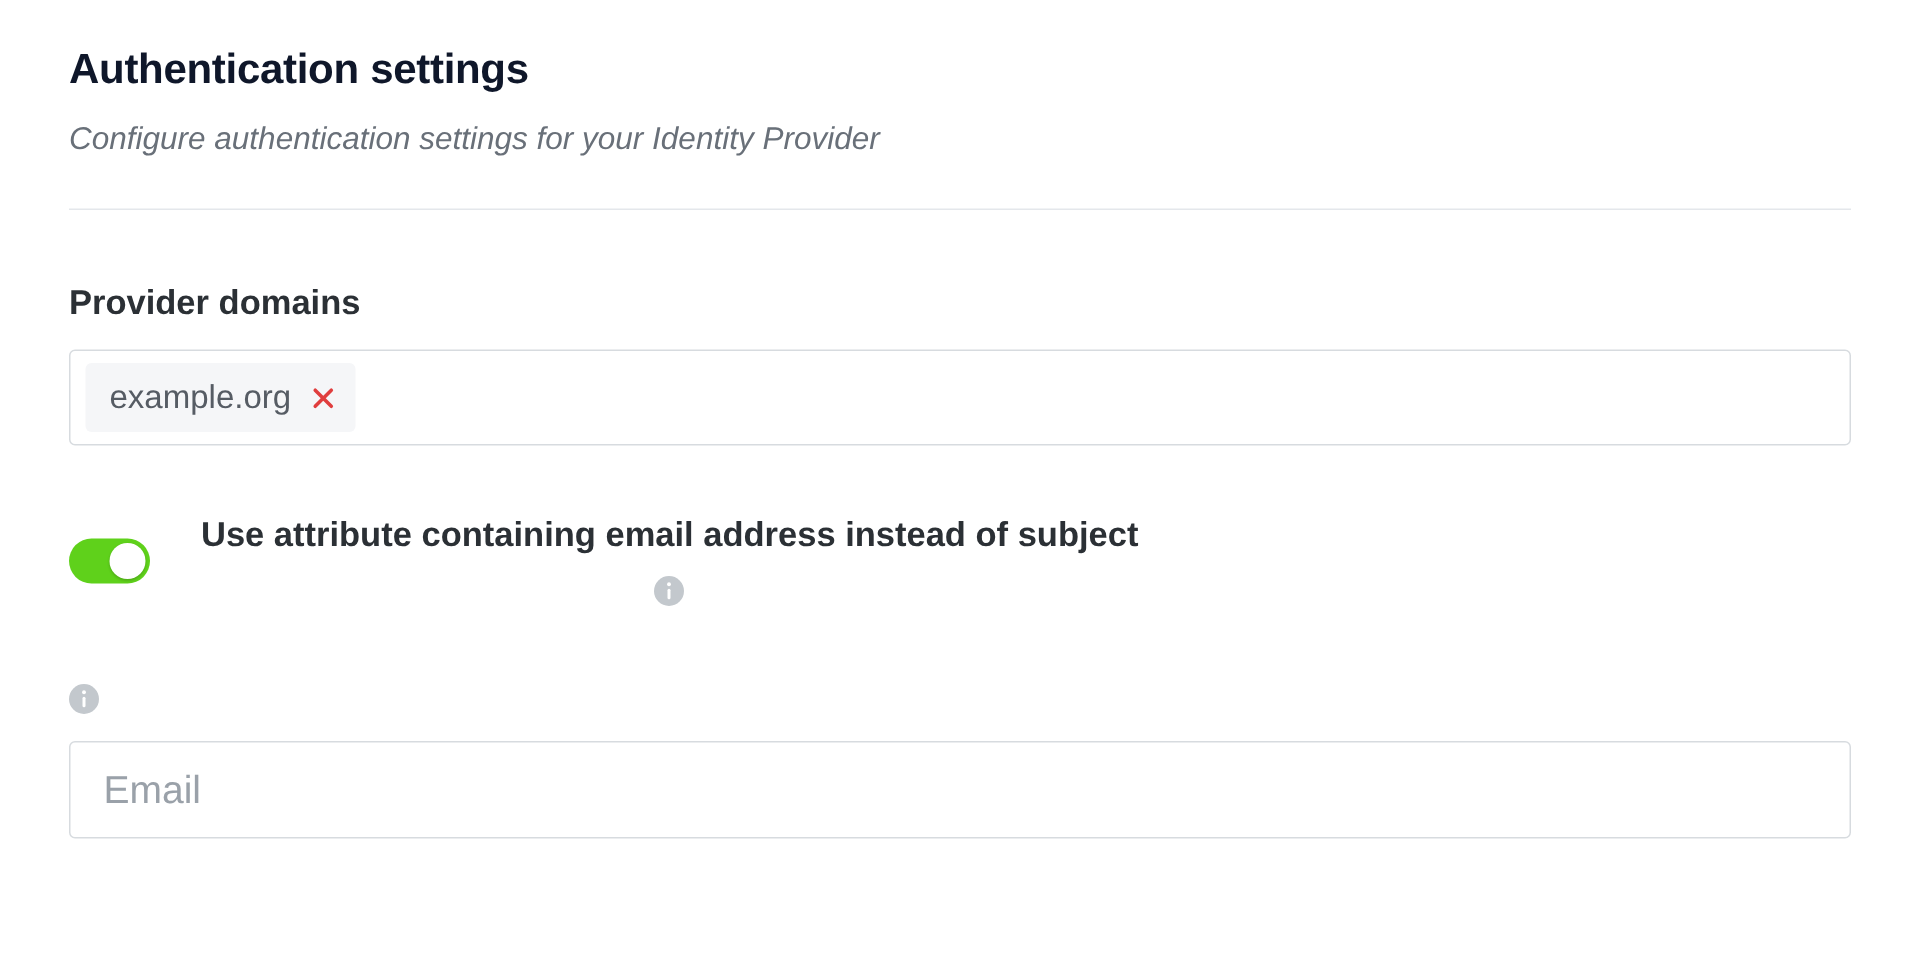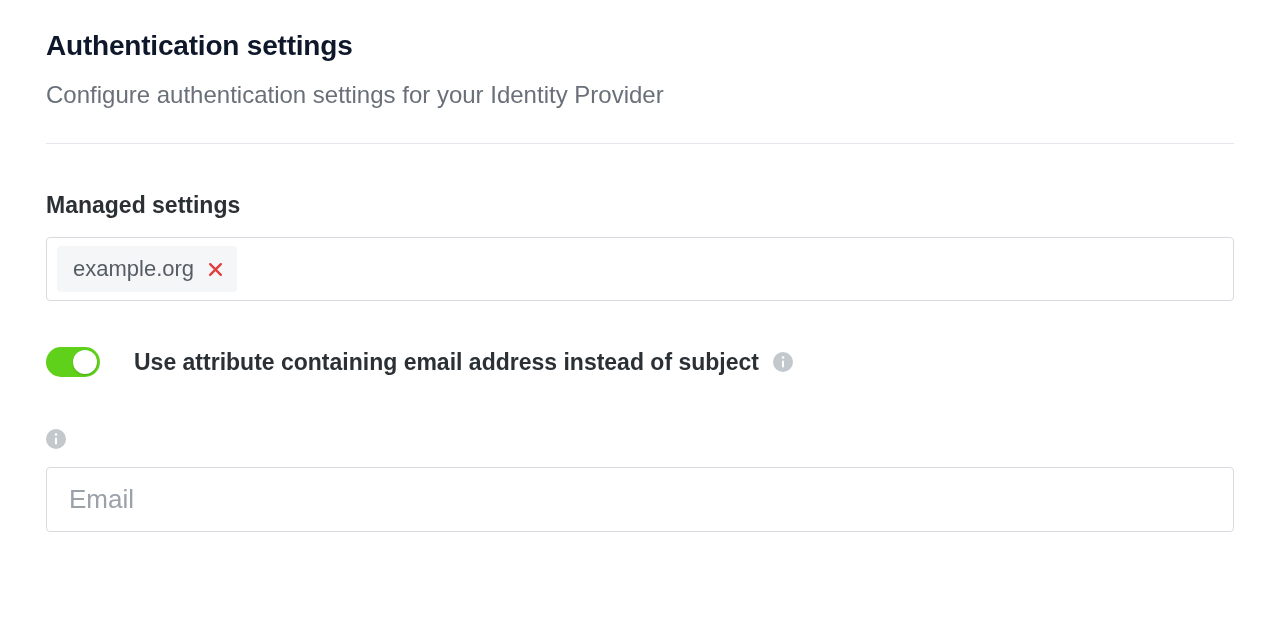--- a/index.html
+++ b/index.html
@@ -11,24 +11,25 @@
       width: 1280px;
     }
     .heading {
       font-size: 28px;
       font-weight: 600;
       color: #0f172a;
       letter-spacing: -0.2px;
       margin-bottom: 19px;
     }
     .subheading {
-      font-size: 24px;
+      font-size: 21px;
       font-weight: 400;
       color: #697079;
       margin-bottom: 34px;
+      font-style: italic;
     }
     .divider {
       height: 1px;
       background: #e4e7eb;
       margin-bottom: 48px;
     }
     .field-label {
       font-size: 23px;
       font-weight: 600;
       color: #2b3035;
@@ -89,20 +90,21 @@
       border-radius: 50%;
       box-shadow: 0 1px 2px rgba(0,0,0,0.2);
     }
     .toggle-label {
       font-size: 23px;
       font-weight: 600;
       color: #2b3035;
       display: flex;
       align-items: center;
       gap: 14px;
+      flex-direction: column;
     }
     .info-icon {
       display: inline-flex;
       align-items: center;
       justify-content: center;
       width: 20px;
       height: 20px;
       flex-shrink: 0;
     }
     .text-input {
@@ -122,21 +124,21 @@
 </head>
 <body>
 
 
 
 <h1 class="heading">Authentication settings</h1>
 <p class="subheading">Configure authentication settings for your Identity Provider</p>
 
 <div class="divider"></div>
 
-<div class="field-label">Managed settings</div>
+<div class="field-label">Provider domains</div>
 
 <div class="tag-input">
   <span class="tag">
     <span>example.org</span>
     <span class="tag-close">
       <svg width="15" height="15" viewBox="0 0 14 14" fill="none" stroke="#e03e3e" stroke-width="2.2" stroke-linecap="round">
         <line x1="2" y1="2" x2="12" y2="12"></line>
         <line x1="12" y1="2" x2="2" y2="12"></line>
       </svg>
     </span>

